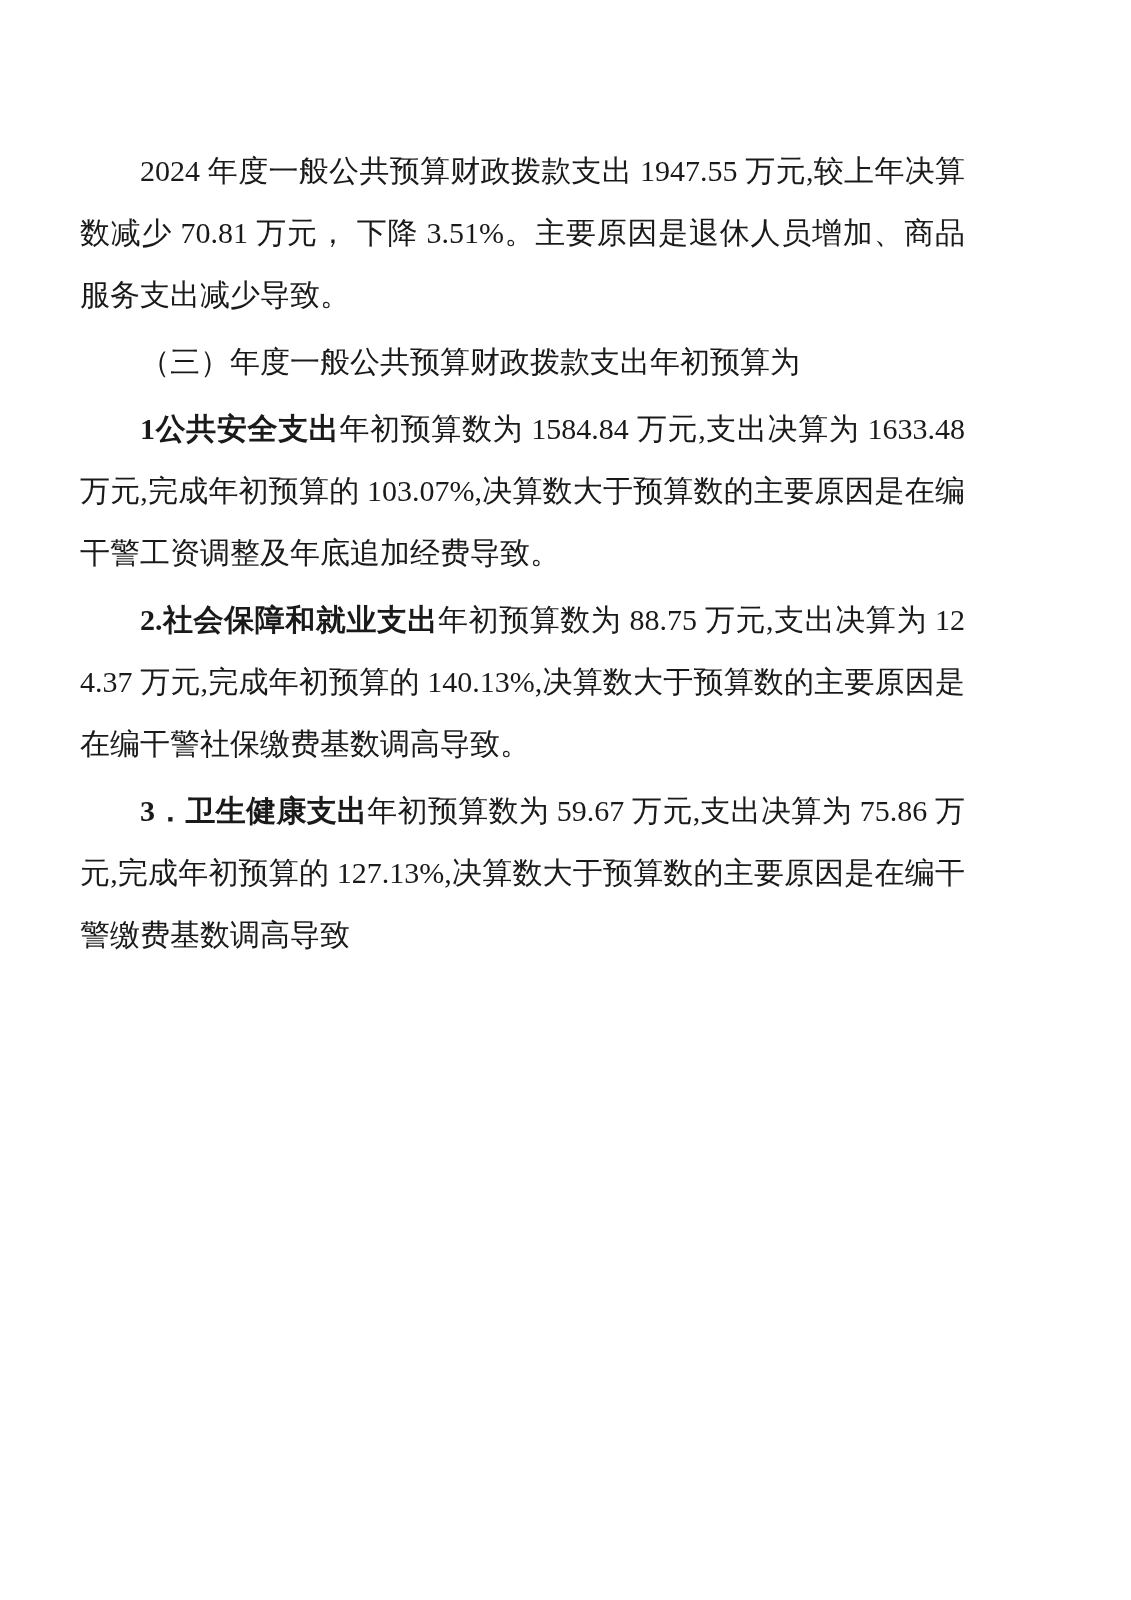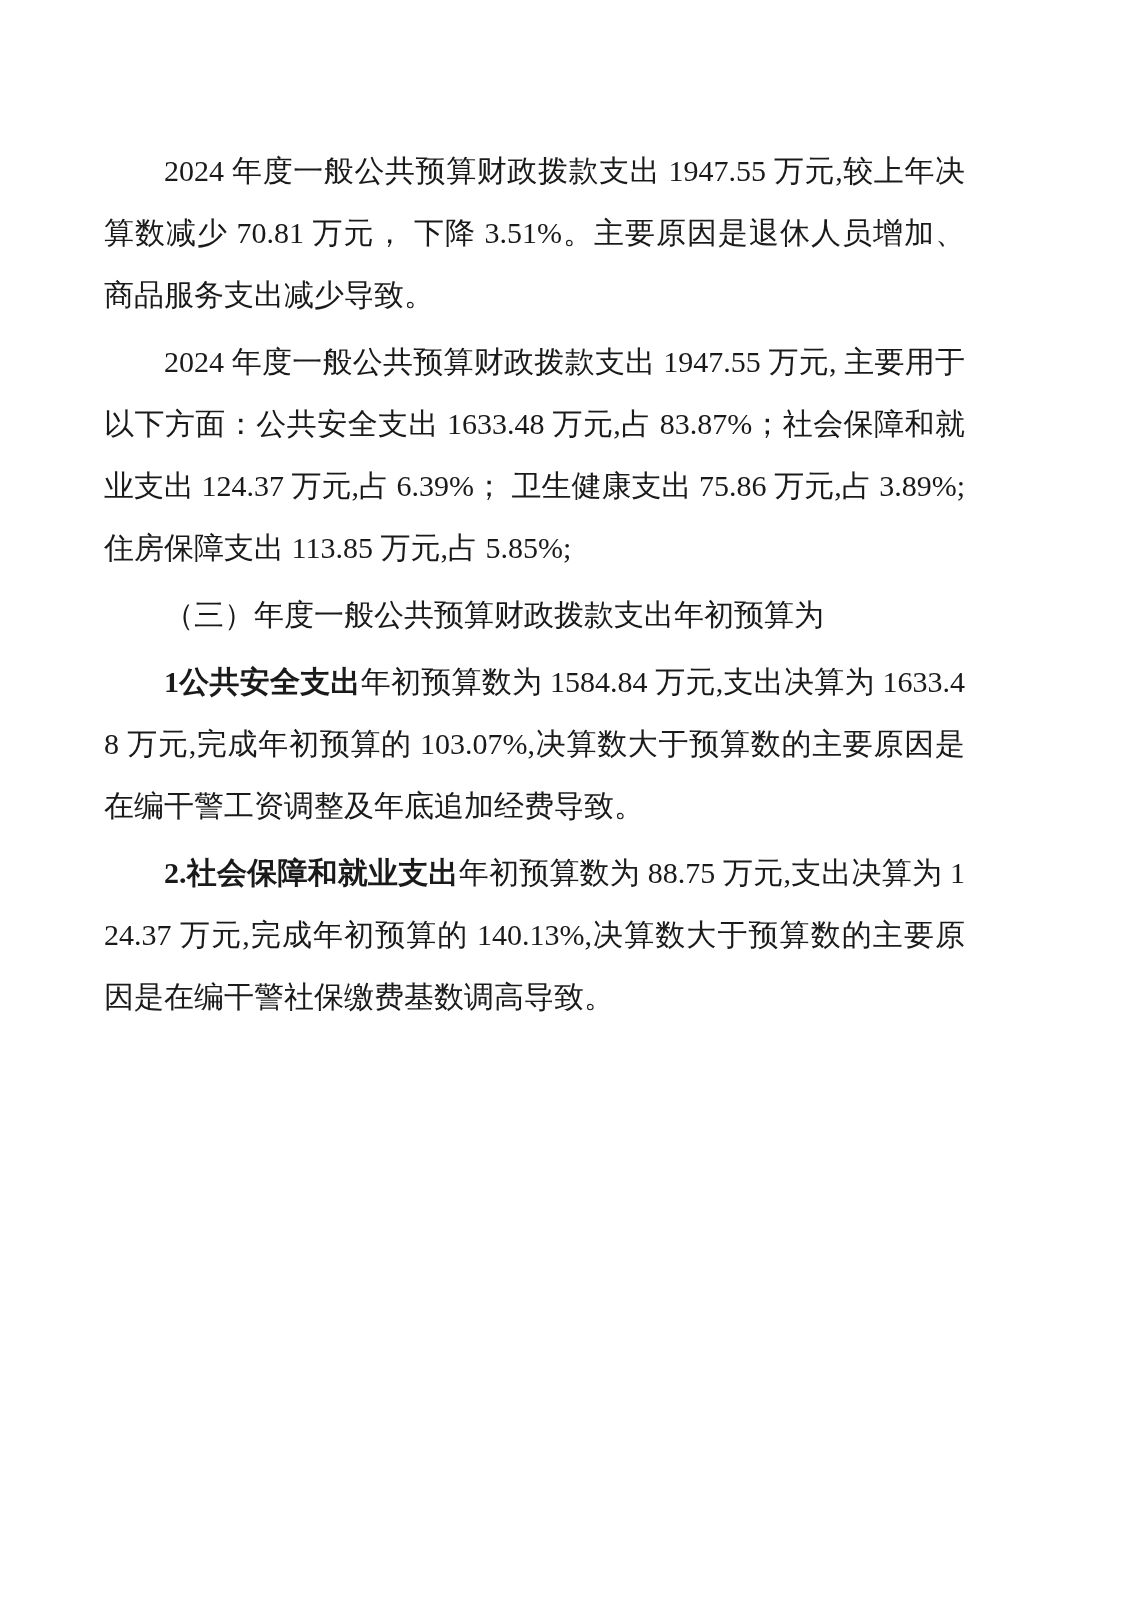--- a/index.html
+++ b/index.html
@@ -5,21 +5,21 @@
   html, body {
     margin: 0;
     padding: 0;
     background: #ffffff;
   }
   .page {
     width: 1131px;
     height: 1600px;
     background: #ffffff;
     box-sizing: border-box;
-    padding: 140px 166px 0 104px;
+    padding: 140px 166px 0 80px;
     overflow: hidden;
   }
   .page p {
     margin: 0 0 5px 0;
     font-family: "Liberation Serif", "DejaVu Serif", serif;
     font-size: 30px;
     line-height: 62px;
     color: #1a1a1a;
     text-align: justify;
     text-justify: inter-character;
@@ -32,23 +32,23 @@
   }
 </style>
 </head>
 <body>
 
 <div class="page">
 
   <p>2024 年度一般公共预算财政拨款支出 1947.55 万元,较上年决算数减少 70.81 万元， 下降 3.51%。主要原因是退休人员增加、商品服务支出减少导致。</p>
 
 
-  <p>2024 年度一般公共预算财政拨款支出 1947.55 万元, 主要用于以下方面：公共安全支出 1633.48 万元,占 83.87%；社会保障和就业支出 124.37 万元,占 6.39%； 卫生健康支出 75.86 万元,占 3.89%; 住房保障支出 113.85 万元,占 5.85%;</p>
 
   <p>（三）年度一般公共预算财政拨款支出年初预算为</p>
 
 
   <p><span class="item-lead">1公共安全支出</span><span>年初预算数为 1584.84 万元,支出决算为 1633.48 万元,完成年初预算的 103.07%,决算数大于预算数的主要原因是在编干警工资调整及年底追加经费导致。</span></p>
 
   <p><span class="item-lead">2.社会保障和就业支出</span><span>年初预算数为 88.75 万元,支出决算为 124.37 万元,完成年初预算的 140.13%,决算数大于预算数的主要原因是在编干警社保缴费基数调高导致。</span></p>
 
+  <p><span class="item-lead">3．卫生健康支出</span><span>年初预算数为 59.67 万元,支出决算为 75.86 万元,完成年初预算的 127.13%,决算数大于预算数的主要原因是在编干警缴费基数调高导致</span></p>
 
 </div>
 
 </body></html>

